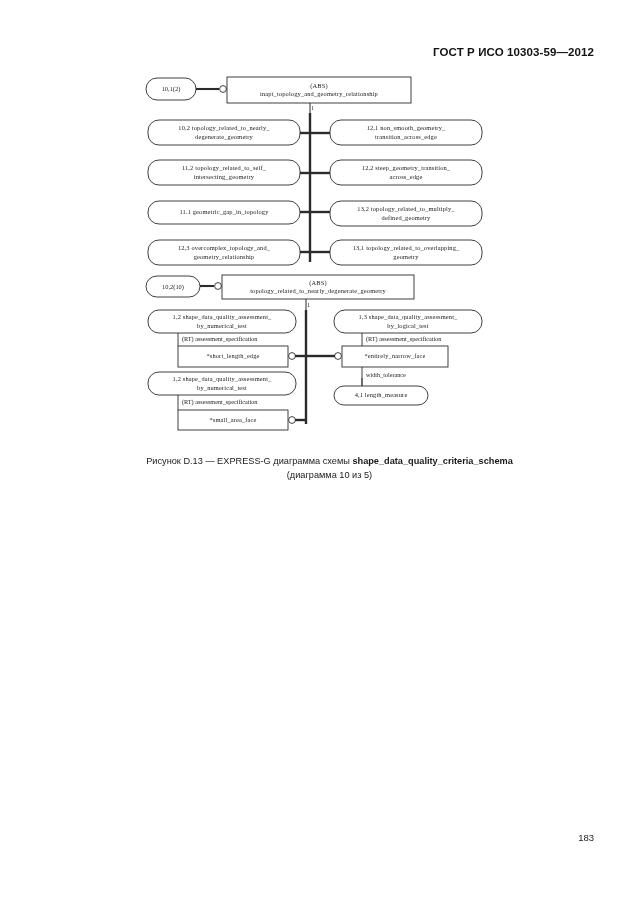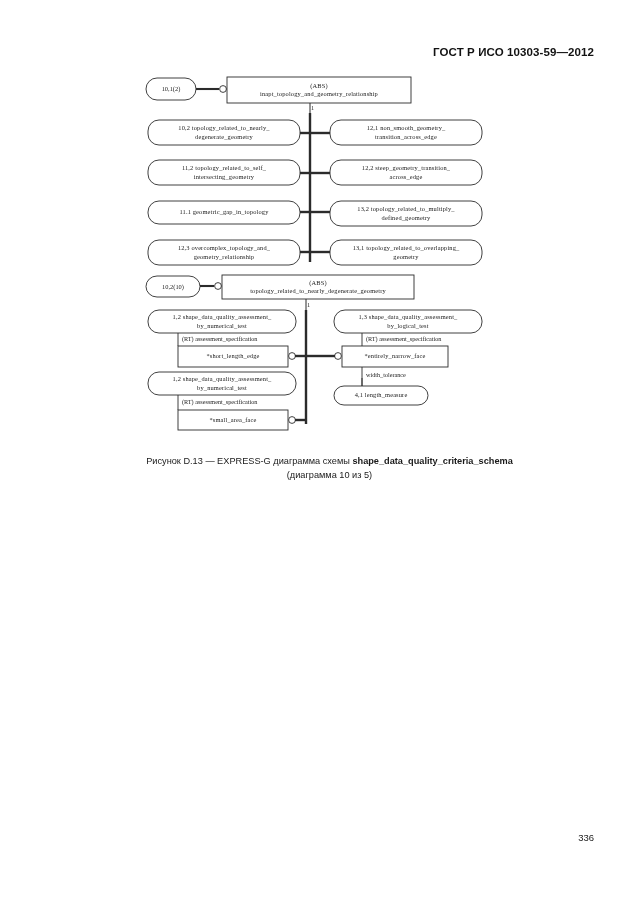--- a/index.html
+++ b/index.html
@@ -274,15 +274,15 @@
       <span class="ln">4,1  length_measure</span>
     </div>
 
   </div>
 
   <div class="caption">
     <span>Рисунок D.13 — EXPRESS-G диаграмма схемы </span><span class="schema-name">shape_data_quality_criteria_schema</span>
     <span class="line2">(диаграмма 10 из 5)</span>
   </div>
 
-  <div class="page-number">336</div>
+  <div class="page-number">183</div>
 
 </div>
 
 </body></html>

